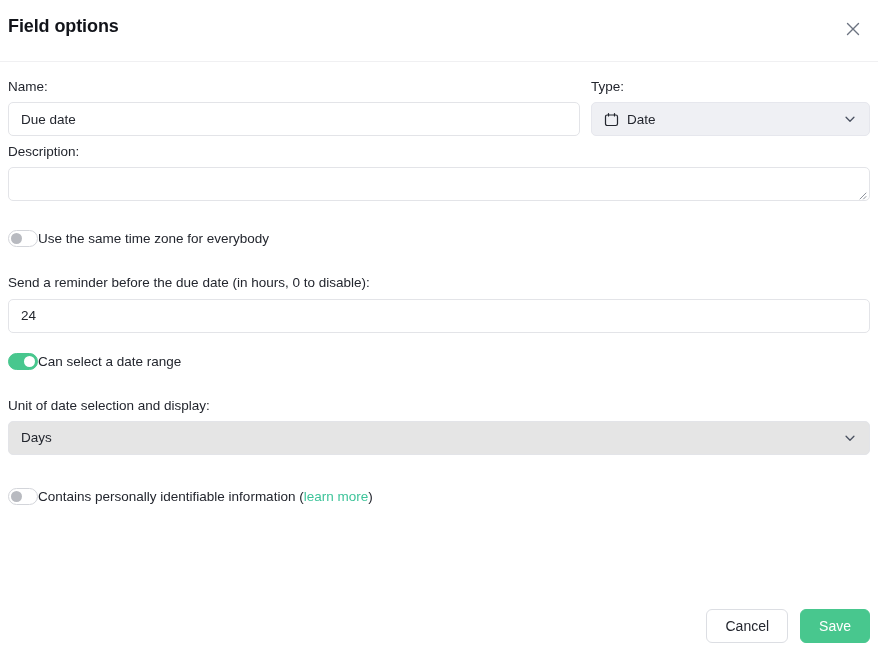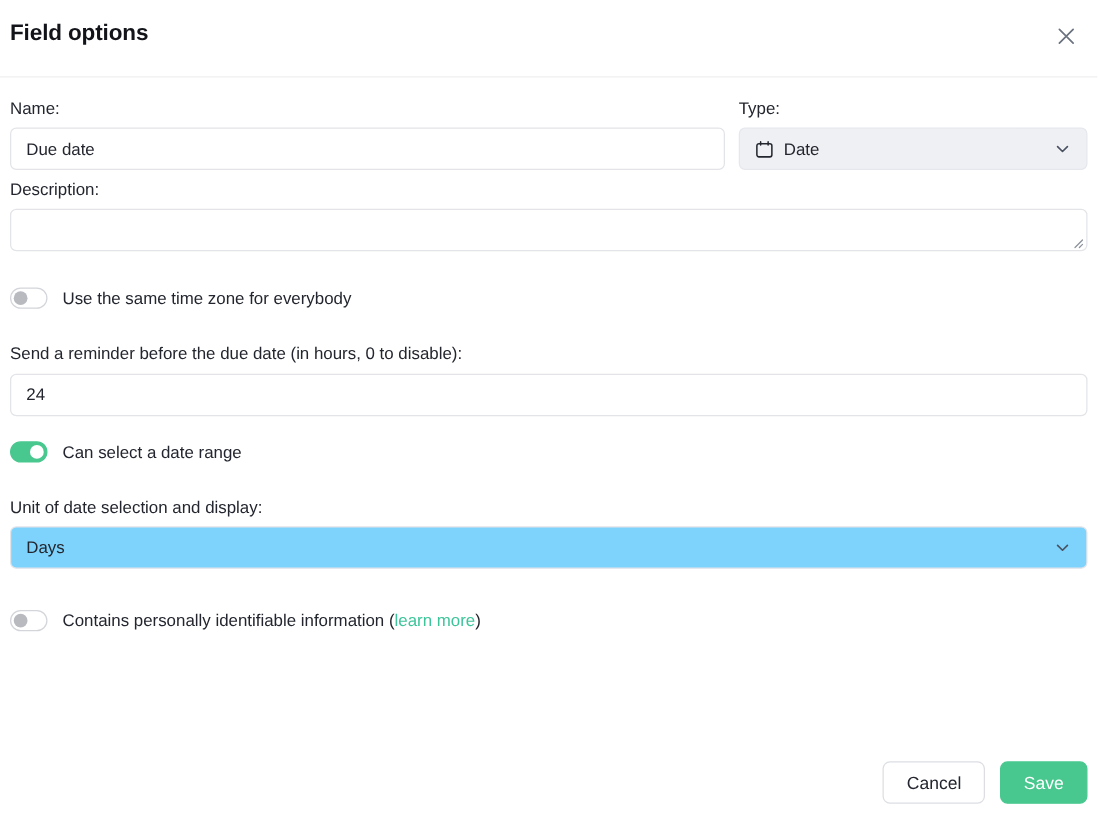--- a/index.html
+++ b/index.html
@@ -90,21 +90,21 @@
     border-radius: 5px;
     box-sizing: border-box;
     display: flex;
     align-items: center;
     padding: 0 12px;
     cursor: pointer;
     font-size: 13.5px;
     color: #23262e;
   }
   .select-box.filled { background: #eff0f4; border-color: #e6e7ed; }
-  .select-box.plain  { background: #7dd3fc; }
+  .select-box.plain  { background: #e5e5e5; }
   .select-value { flex: 1; display: flex; align-items: center; gap: 8px; }
   .chevron { display: flex; align-items: center; color: #4a5160; }
 
   .desc-block { margin-top: 8px; }
   .desc-area {
     position: relative;
     width: 100%;
     height: 34px;
     margin-top: 7px;
     box-sizing: border-box;
@@ -118,21 +118,20 @@
     bottom: 2px;
     width: 12px;
     height: 12px;
     cursor: nwse-resize;
   }
 
   
   .toggle-row {
     display: flex;
     align-items: center;
-    gap: 12px;
   }
   .toggle-row.tz  { margin-top: 29px; }
   .toggle-row.rng { margin-top: 20px; }
   .toggle-row.pii { margin-top: 33px; }
 
   .toggle {
     width: 30px;
     height: 17px;
     border-radius: 10px;
     position: relative;

